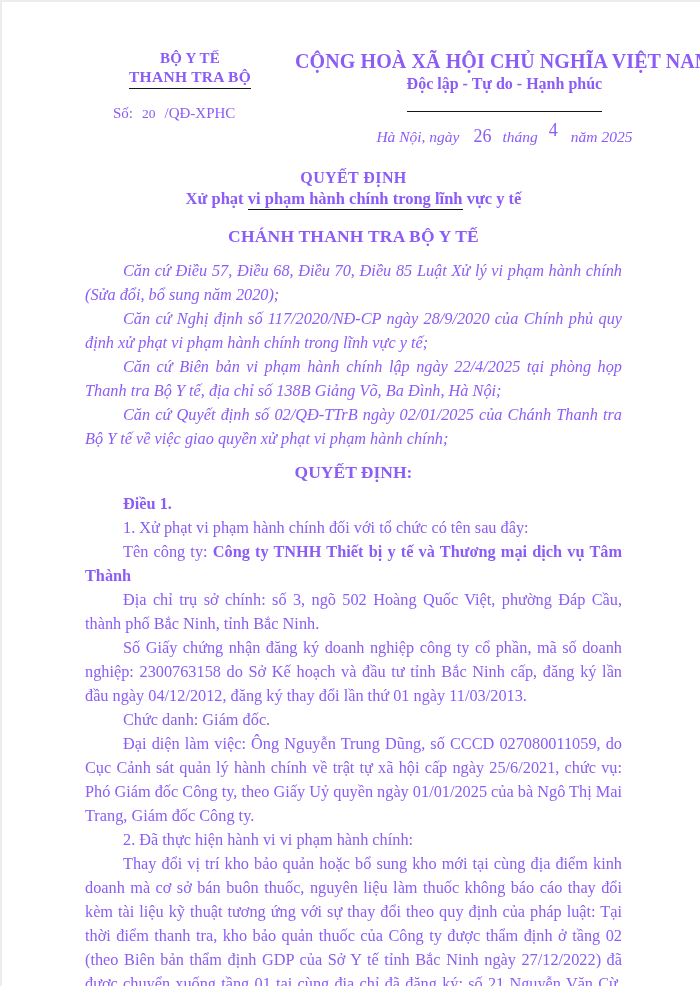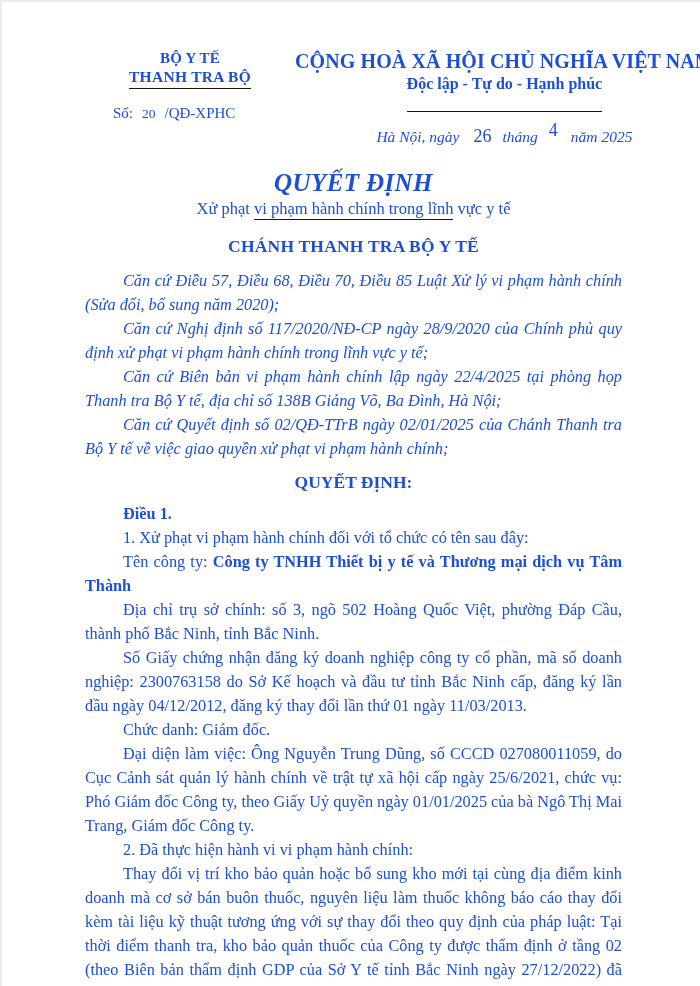--- a/index.html
+++ b/index.html
@@ -9,21 +9,21 @@
   }
   .page {
     position: relative;
     width: 700px;
     height: 986px;
     margin: 0 auto;
     background: #ffffff;
     box-sizing: border-box;
     padding: 50px 78px 0 85px;
     font-family: "Liberation Serif", "DejaVu Serif", serif;
-    color: #1d4ed8;
+    color: #8b5cf6;
     overflow: hidden;
     box-shadow: inset 2px 2px 0 #ececec;
   }
   
   .header {
     display: flex;
     align-items: flex-start;
   }
   .header-left {
     width: 210px;
@@ -89,28 +89,27 @@
     margin: 0 13px 0 11px;
     position: relative;
     top: -6px;
   }
   
   .title-block {
     text-align: center;
     margin-top: 22px;
   }
   .title-main {
-    font-size: 25px;
+    font-size: 16px;
     font-weight: bold;
     letter-spacing: 0.4px;
-    font-style: italic;
   }
   .title-sub {
     font-size: 16.5px;
-    font-weight: normal;
+    font-weight: bold;
     margin-top: 2px;
   }
   .title-sub .u {
     border-bottom: 1.5px solid #161616;
     padding-bottom: 1px;
   }
   .title-authority {
     font-size: 17.5px;
     font-weight: bold;
     margin-top: 17px;

